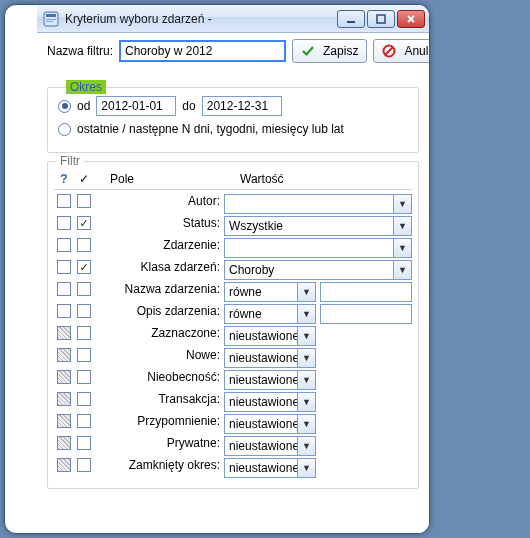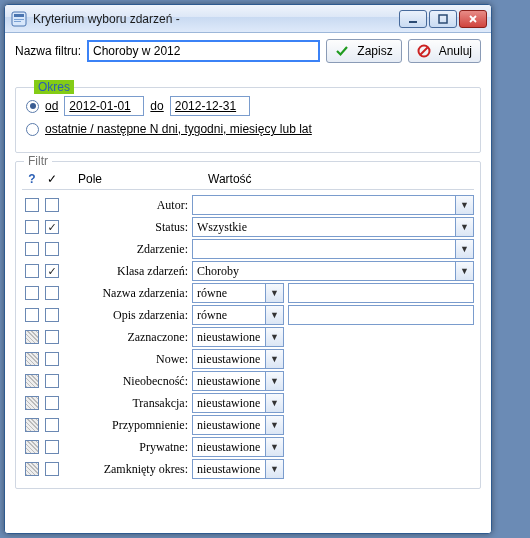--- a/index.html
+++ b/index.html
@@ -4,29 +4,30 @@
 <style>
   * { box-sizing: border-box; }
   body {
     margin: 0;
     font-family: "Segoe UI", Tahoma, sans-serif;
     font-size: 12px;
     background: #6b8bb5;
     padding: 4px;
   }
   .window {
-    width: 488px;
+    width: 426px;
     height: 530px;
     background: #fff;
     border: 1px solid #2e5a8f;
-    border-radius: 4px;
+    border-radius: 12px;
     box-shadow: 0 0 6px rgba(0,0,0,0.4);
     overflow: hidden;
     display: flex;
     flex-direction: column;
+    padding-left: 32px;
   }
   .titlebar {
     height: 28px;
     background: linear-gradient(to bottom, #f0f4fb 0%, #dce7f7 45%, #c9daf2 46%, #dfeafa 100%);
     border-bottom: 1px solid #9db7d9;
     display: flex;
     align-items: center;
     padding: 0 4px 0 6px;
   }
   .titlebar-icon {
@@ -92,21 +93,20 @@
   .fieldset-legend {
     position: absolute;
     top: -8px; left: 18px;
     background: #84cc16;
     padding: 0 4px;
     color: #2a5fb5;
   }
   .radio-row {
     display:flex; align-items:center; gap:6px;
     margin-bottom: 6px;
-    text-decoration: underline;
   }
   .radio {
     width:13px; height:13px;
     border:1px solid #5a7bab;
     border-radius:50%;
     display:inline-flex; align-items:center; justify-content:center;
     background:#fff;
   }
   .radio.checked::after{
     content:""; width:6px; height:6px; border-radius:50%;
@@ -132,24 +132,23 @@
     height:22px;
     border-bottom: 1px solid #d0d7e2;
     background: #fff;
     margin-bottom: 4px;
   }
   .col-q { width:20px; text-align:center; color:#2a5fb5; font-weight:bold;}
   .col-chk { width:20px; text-align:center; }
   .col-field { width:130px; padding-left:4px;margin-left:12px; }
   .col-value { flex:1; padding-left:4px; }
   .grid-row {
-    display:flex; align-items:center;
+    display:flex; align-items:flex-start;
     height:22px;
     gap:0;
-    font-family:Liberation Serif, serif;
   }
   .chk {
     width:14px; height:14px;
     border:1px solid #6a88b3;
     background:#fff;
     display:inline-flex; align-items:center; justify-content:center;
     margin:0 3px;
   }
   .chk.checked::after{
     content:"✓"; font-size:11px; line-height:11px; color:#1a1a1a;

